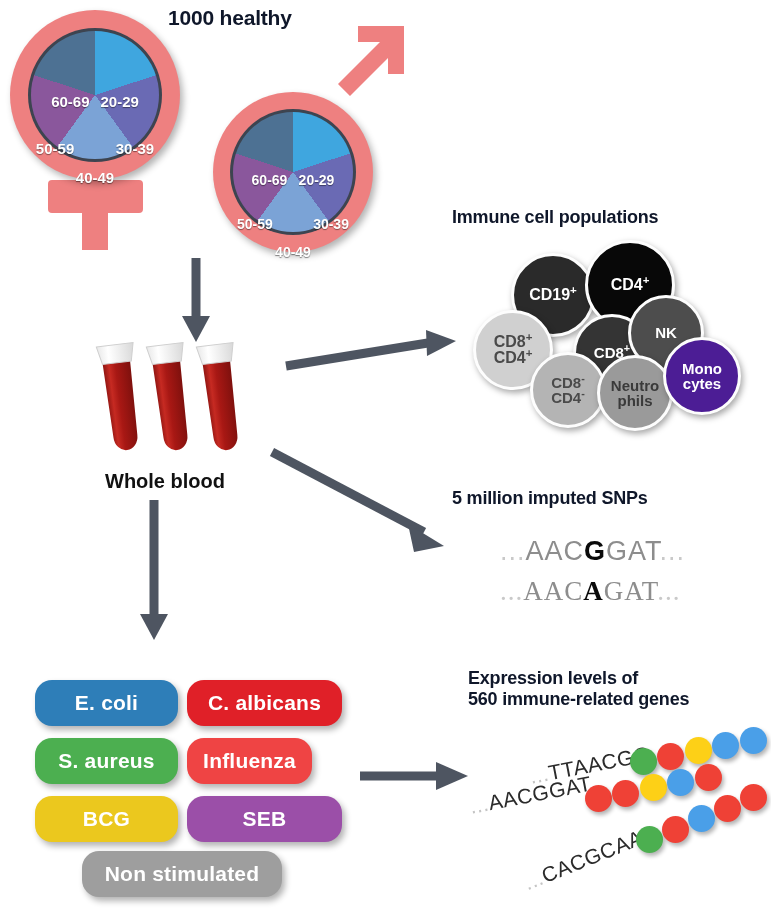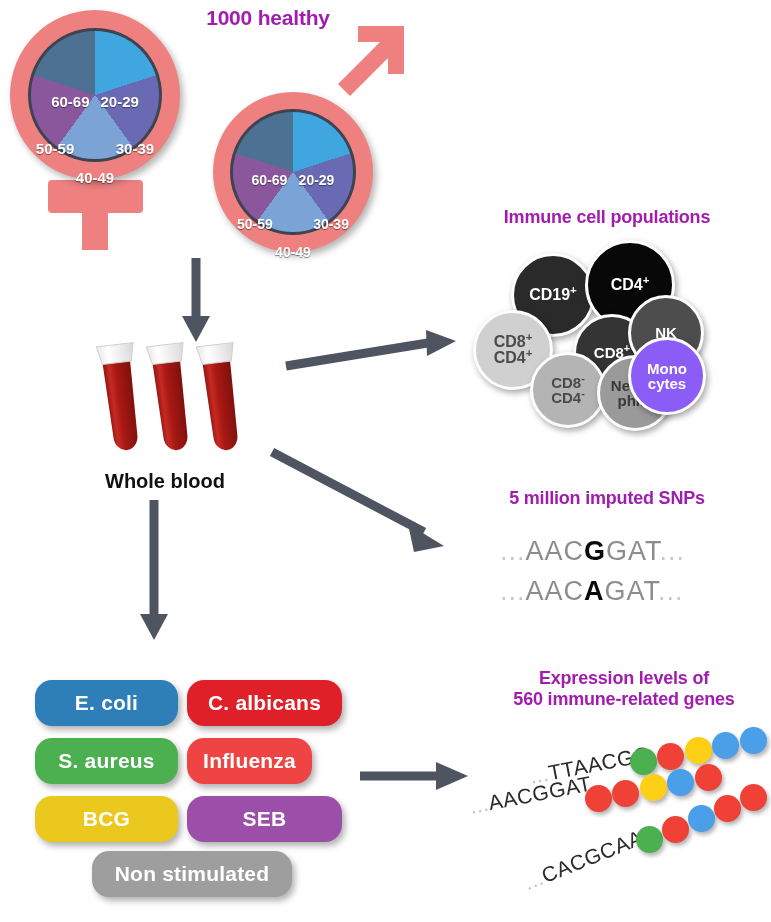--- a/index.html
+++ b/index.html
@@ -4,21 +4,21 @@
 <style>
   html,body{margin:0;padding:0;background:#fff;}
   body{width:771px;height:922px;position:relative;overflow:hidden;
        font-family:"Liberation Sans","DejaVu Sans",sans-serif;}
   .stage{position:absolute;left:0;top:0;width:771px;height:922px;}
 
   .abs{position:absolute;}
 
   
   .heading{
-    position:absolute;text-align:center;font-weight:bold;color:#a21caf;
+    position:absolute;font-weight:bold;color:#0f172a;
     line-height:1.18;letter-spacing:-0.2px;
   }
   #title-1000{left:168px;top:6px;width:200px;font-size:21px;}
   #title-immune{left:452px;top:207px;width:310px;font-size:18px;}
   #title-snps{left:452px;top:488px;width:310px;font-size:18px;}
   #title-expr{left:468px;top:668px;width:312px;font-size:18px;}
   #label-blood{left:60px;top:470px;width:210px;font-size:20px;font-weight:bold;
                color:#111;text-align:center;position:absolute;}
 
   
@@ -218,32 +218,32 @@
           <span>CD8<sup>-</sup></span>
           <span>CD4<sup>-</sup></span>
         </div>
       </div>
       <div class="cell" style="left: 597px; top: 355px; width: 70px; height: 70px; background: rgb(154, 154, 154); color: rgb(58, 58, 58); font-size: 15px;">
         <div>
           <span>Neutro</span>
           <span>phils</span>
         </div>
       </div>
-      <div class="cell" style="left: 628px; top: 337px; width: 72px; height: 72px; background: #8b5cf6; color: rgb(255, 255, 255); font-size: 15px; justify-content: center;">
+      <div class="cell" style="left: 663px; top: 337px; width: 72px; height: 72px; background: #4c1d95; color: rgb(255, 255, 255); font-size: 15px; justify-content: center;">
         <div>
           <span>Mono</span>
           <span>cytes</span>
         </div>
       </div>
     </div>
 
   <div class="heading" id="title-snps">5 million imputed SNPs</div>
   <div id="snp-lines">
       <div class="snpline" style="left: 500px; top: 536px;"><span class="dim">...</span><span class="mid">AAC</span><span class="hi">G</span><span class="mid">GAT</span><span class="dim">...</span></div>
-      <div class="snpline" style="left: 500px; top: 576px;"><span class="dim">...</span><span class="mid">AAC</span><span class="hi">A</span><span class="mid">GAT</span><span class="dim">...</span></div>
+      <div class="snpline" style="left: 500px; top: 576px; font-family: Liberation Serif, serif;"><span class="dim">...</span><span class="mid">AAC</span><span class="hi">A</span><span class="mid">GAT</span><span class="dim">...</span></div>
     </div>
 
   <div id="stimuli-grid">
       <div class="pill" style="left: 35px; top: 680px; width: 143px; height: 46px; background: rgb(46, 126, 184);">
         <span>E. coli</span>
       </div>
       <div class="pill" style="left: 187px; top: 680px; width: 155px; height: 46px; background: rgb(224, 32, 40);">
         <span>C. albicans</span>
       </div>
       <div class="pill" style="left: 35px; top: 738px; width: 143px; height: 46px; background: rgb(76, 175, 80);">
@@ -251,21 +251,21 @@
       </div>
       <div class="pill" style="left: 187px; top: 738px; width: 125px; height: 46px; background: #ef4444; justify-content: center;">
         <span>Influenza</span>
       </div>
       <div class="pill" style="left: 35px; top: 796px; width: 143px; height: 46px; background: rgb(235, 200, 30);">
         <span>BCG</span>
       </div>
       <div class="pill" style="left: 187px; top: 796px; width: 155px; height: 46px; background: rgb(155, 79, 168);">
         <span>SEB</span>
       </div>
-      <div class="pill" style="left: 92px; top: 851px; width: 200px; height: 46px; background: rgb(158, 158, 158); text-align: center;">
+      <div class="pill" style="left: 82px; top: 851px; width: 200px; height: 46px; background: rgb(158, 158, 158); text-align: center;">
         <span>Non stimulated</span>
       </div>
     </div>
 
   <svg class="arrowsvg" style="left:360px;top:758px;" width="110" height="36">
     <line x1="0" y1="18" x2="82" y2="18" stroke="#4e5561" stroke-width="9"></line>
     <polygon points="76,4 108,18 76,32" fill="#4e5561"></polygon>
   </svg>
 
   <div class="heading" id="title-expr">

